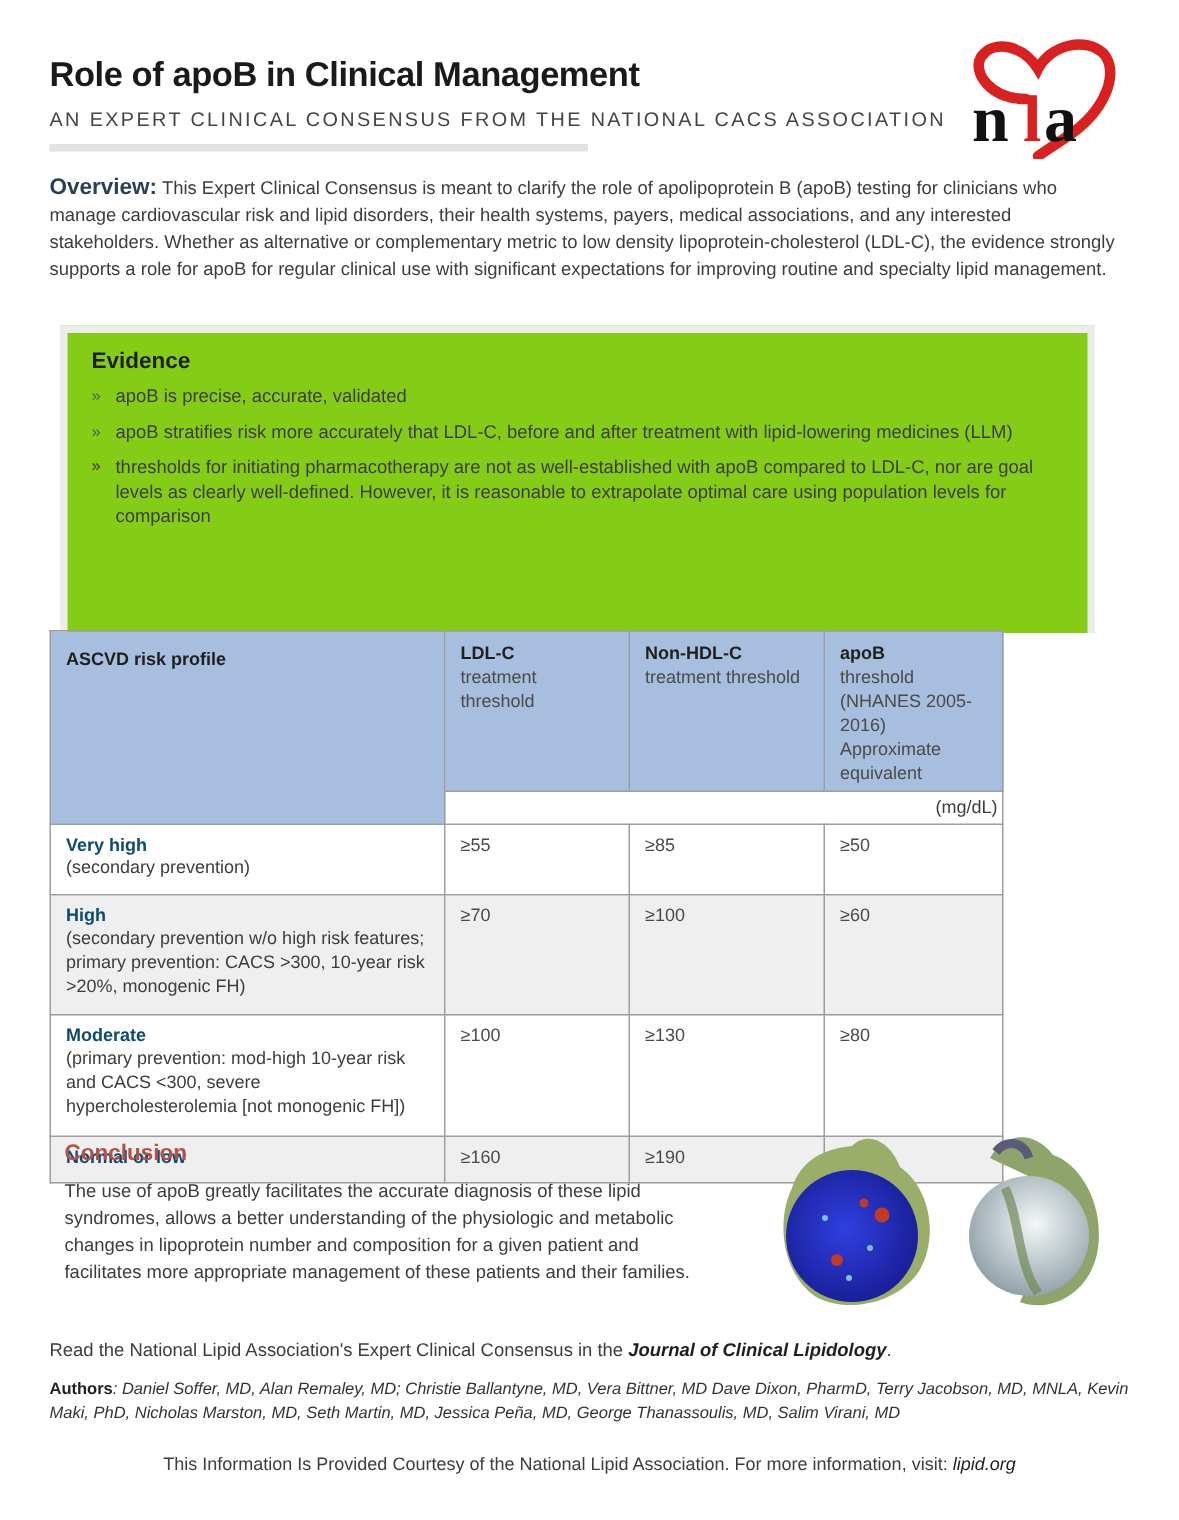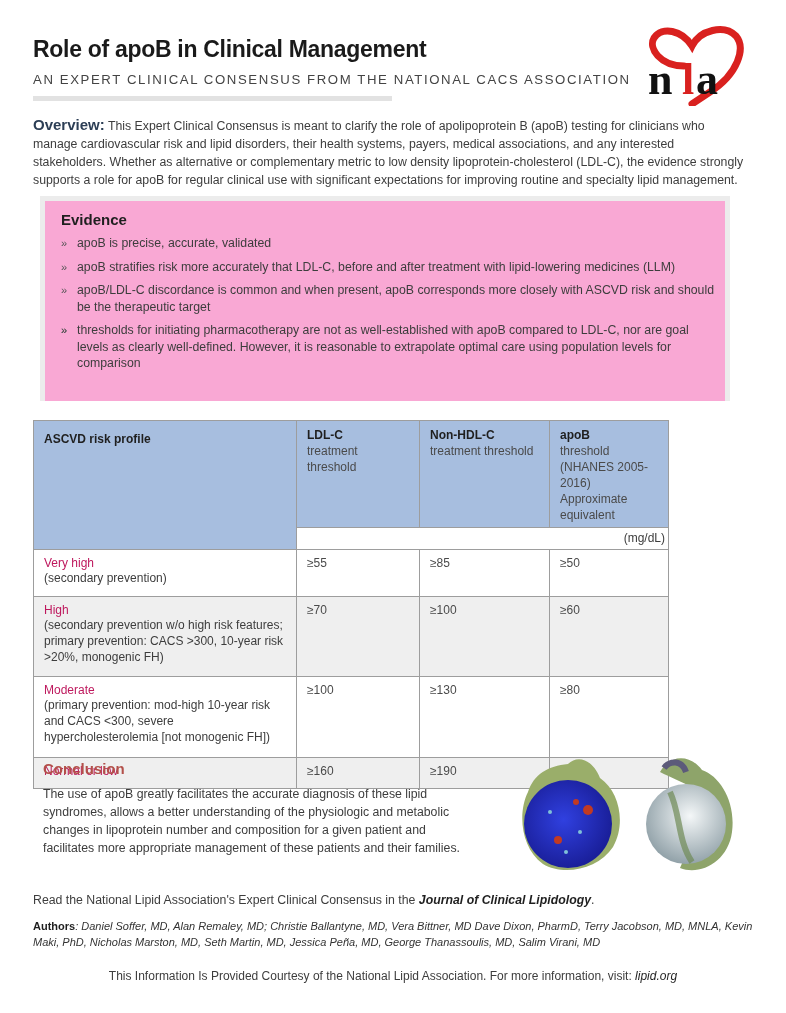--- a/index.html
+++ b/index.html
@@ -22,22 +22,22 @@
   }
   .logo { position: absolute; left: 640px; top: 26px; width: 110px; height: 80px; }
 
   .overview {
     position: absolute; left: 33px; top: 116px; width: 715px;
     font-size: 12.3px; line-height: 18px; color: #3d3d3d;
   }
   .overview .label { font-weight: bold; font-size: 15px; color: #2c3e55; }
 
   .evidence {
-    position: absolute; left: 40px; top: 196px; width: 680px; height: 200px;
-    border: 5px solid #ececec; border-bottom: none; background: #f9a8d4;
+    position: absolute; left: 40px; top: 217px; width: 680px; height: 200px;
+    border: 5px solid #ececec; border-bottom: none; background: #84cc16;
   }
   .evidence h2 {
     margin: 0; position: absolute; left: 16px; top: 10px;
     font-size: 15px; font-weight: bold; color: #1f1f1f;
   }
   .evidence ul { list-style: none; margin: 0; padding: 0; position: absolute; left: 16px; top: 34px; width: 660px; }
   .evidence li {
     position: relative; padding-left: 16px; font-size: 12.3px; line-height: 16.5px;
     color: #3d3d3d; margin-bottom: 7px;
   }
@@ -49,21 +49,21 @@
   }
   table.risk td, table.risk th {
     border: 1px solid #9d9d9d; vertical-align: top; padding: 6px 10px 4px 10px; text-align: left;
   }
   table.risk th { background: #a7bedf; font-weight: normal; line-height: 16px; }
   table.risk th .h { font-weight: bold; color: #1f1f1f; display: block; }
   table.risk th .s { color: #4a4a4a; display: block; }
   table.risk th.profile { width: 242px; font-weight: bold; color: #1f1f1f; padding-top: 10px; }
   table.risk td.units { text-align: right; padding: 3px; height: 15px; background: #fff; }
   table.risk tr.shade td { background: #efefef; }
-  table.risk td .rname { display: block; font-weight: normal; color: #be185d; }
+  table.risk td .rname { display: block; font-weight: bold; color: #0c4a6e; }
   table.risk td .rdesc { display: block; line-height: 16px; }
   table.risk td.val { color: #4a4a4a; }
 
   .conclusion-title {
     position: absolute; left: 43px; top: 760px;
     font-size: 15px; font-weight: bold; color: #b3504a;
   }
   .conclusion-text {
     position: absolute; left: 43px; top: 785px; width: 435px;
     font-size: 12.3px; line-height: 18px; color: #3d3d3d;
@@ -104,21 +104,21 @@
 <div class="overview">
   <span class="label">Overview:</span>
   <span>This Expert Clinical Consensus is meant to clarify the role of apolipoprotein B (apoB) testing for clinicians who manage cardiovascular risk and lipid disorders, their health systems, payers, medical associations, and any interested stakeholders. Whether as alternative or complementary metric to low density lipoprotein-cholesterol (LDL-C), the evidence strongly supports a role for apoB for regular clinical use with significant expectations for improving routine and specialty lipid management.</span>
 </div>
 
 <div class="evidence">
   <h2>Evidence</h2>
   <ul>
     <li><span class="bullet">»</span><span>apoB is precise, accurate, validated</span></li>
     <li><span class="bullet">»</span><span>apoB stratifies risk more accurately that LDL-C, before and after treatment with lipid-lowering medicines (LLM)</span></li>
-    <li><span class="bullet">»</span><span>apoB/LDL-C discordance is common and when present, apoB corresponds more closely with ASCVD risk and should be the therapeutic target</span></li>
+    <li><span class="bullet">»</span></li>
     <li><span class="bullet">»</span></li>
     <li><span class="bullet">»</span><span>thresholds for initiating pharmacotherapy are not as well-established with apoB compared to LDL-C, nor are goal levels as clearly well-defined. However, it is reasonable to extrapolate optimal care using population levels for comparison</span></li>
   </ul>
 </div>
 
 <table class="risk">
   <tbody>
       <tr>
     <th class="profile" rowspan="2">ASCVD risk profile</th>
     <th style="width:102px">

